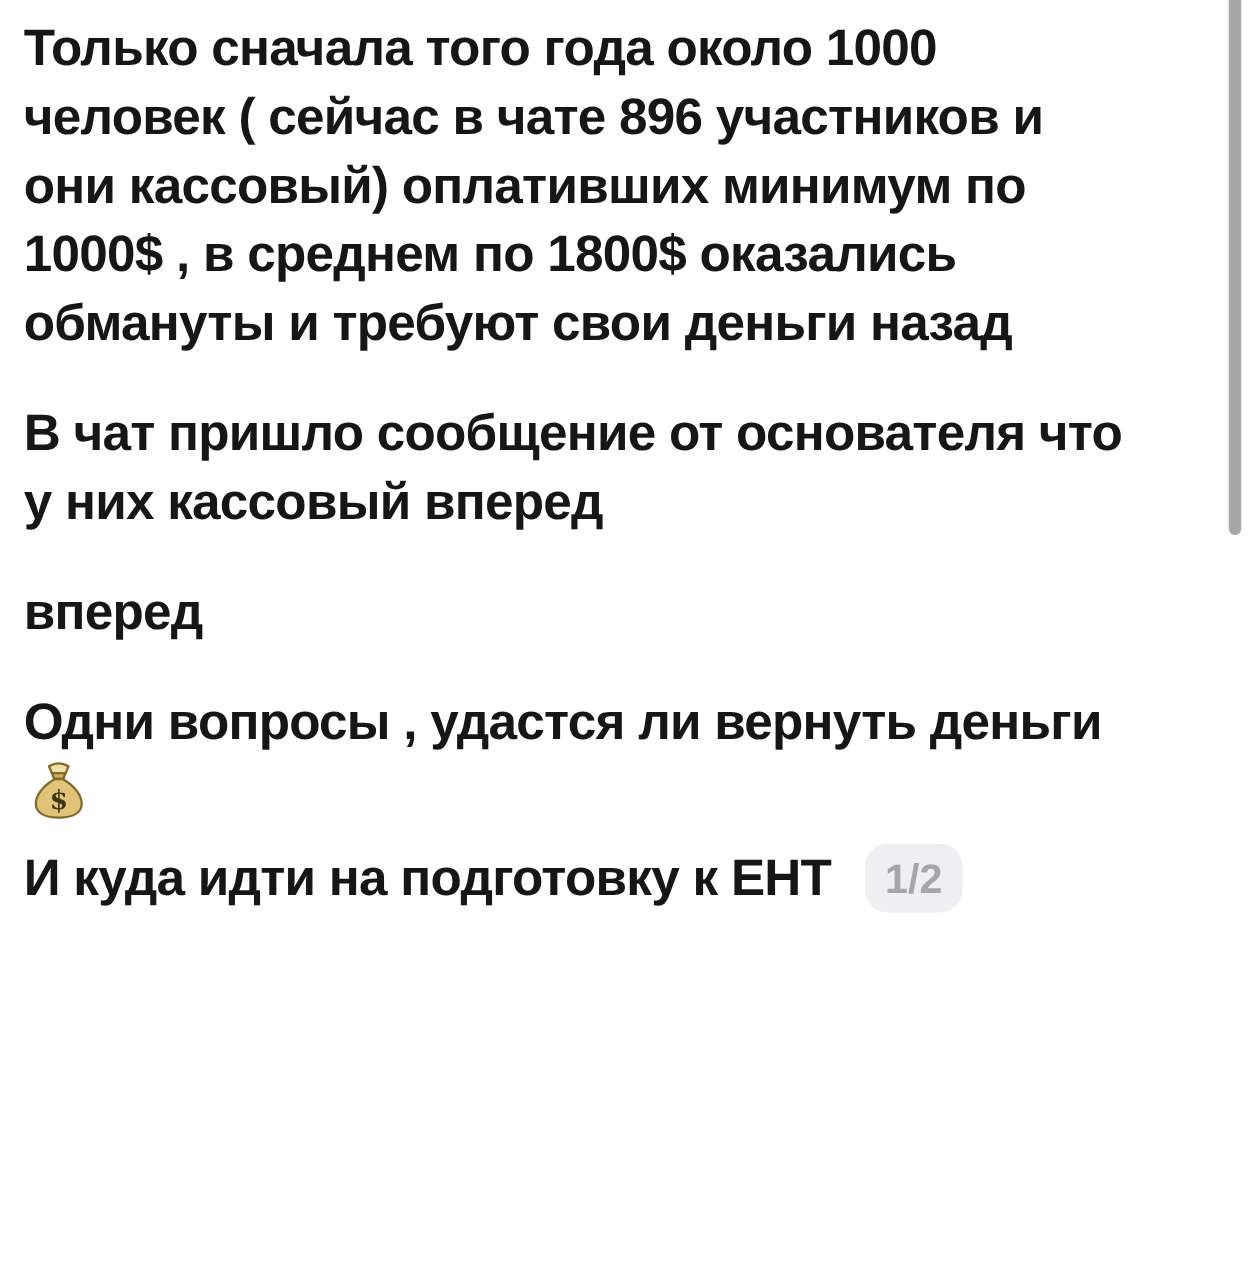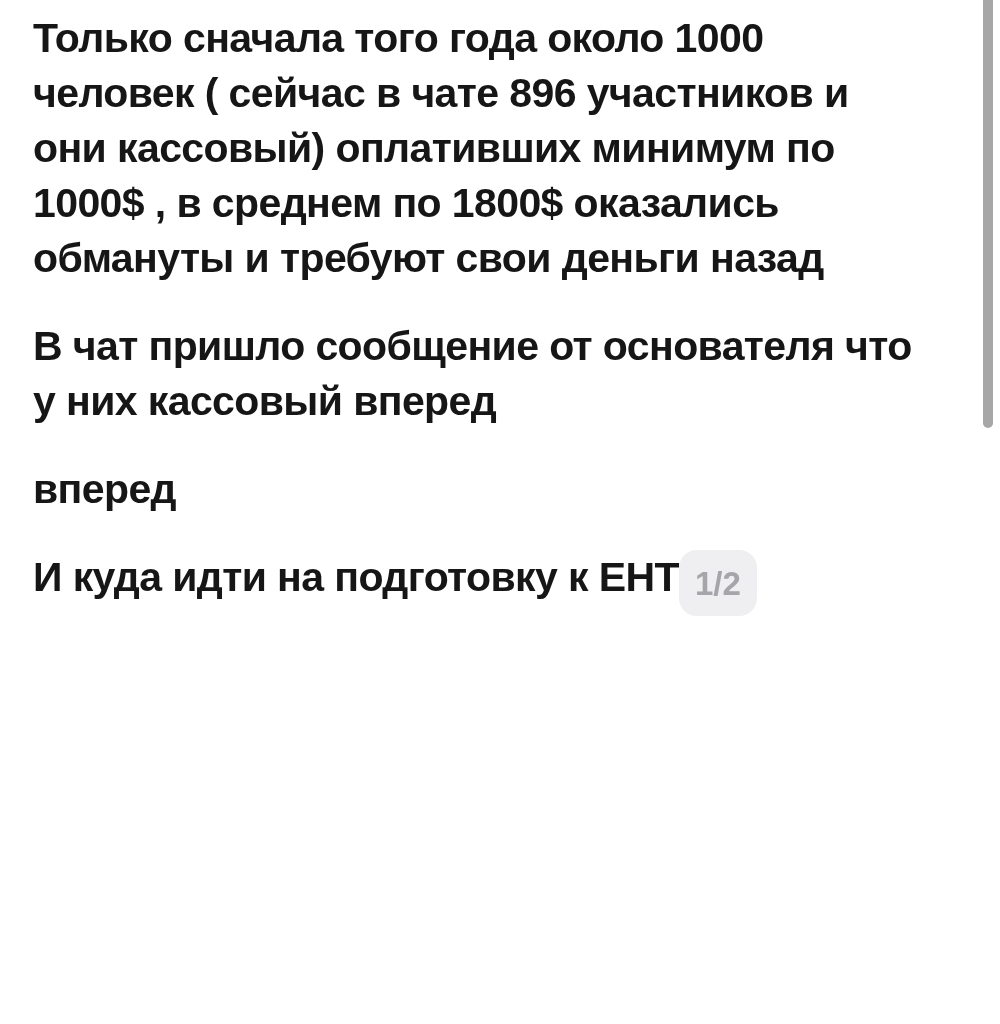--- a/index.html
+++ b/index.html
@@ -13,21 +13,21 @@
     font-family: "Liberation Sans", sans-serif;
     overflow: hidden;
     position: relative;
   }
   .screen {
     position: absolute;
     inset: 0;
   }
   .content {
     position: absolute;
-    left: 33px;
+    left: 19px;
     top: 11px;
     width: 935px;
     color: #161616;
     font-size: 41px;
     font-weight: 700;
     line-height: 55px;
     letter-spacing: -0.6px;
   }
   .para { margin: 0; }
   .after-lg { margin-bottom: 33px; }
@@ -50,22 +50,23 @@
     display: block;
   }
   .last-line {
     display: flex;
     align-items: flex-start;
   }
   .badge {
     display: inline-flex;
     align-items: center;
     justify-content: center;
+    margin-left: 27px;
     min-width: 78px;
-    height: 66px;
+    height: 55px;
     border-radius: 18px;
     background: #efeef0;
     color: #a5a5aa;
     font-size: 33px;
     font-weight: 700;
     letter-spacing: 0;
     box-sizing: border-box;
   }
   .scrollbar-thumb {
     position: absolute;
@@ -96,20 +97,31 @@
       <div class="line">В чат пришло сообщение от основателя что</div>
       <div class="line">у них кассовый вперед</div>
     </div>
 
 
     <div class="para after-lg">
       <div class="line">вперед</div>
     </div>
 
 
+    <div class="para after-md">
+      <div class="line">Одни вопросы , удастся ли вернуть деньги</div>
+      <div class="emoji-line">
+        <svg viewBox="0 0 64 64" aria-hidden="true">
+          <path d="M22 9 Q32 3 42 9 L39 16 L25 16 Z" fill="#efe0a8" stroke="#82692e" stroke-width="2.4" stroke-linejoin="round"></path>
+          <path d="M25 16 L39 16 L36.5 22 L27.5 22 Z" fill="#cfae57" stroke="#82692e" stroke-width="2.4" stroke-linejoin="round"></path>
+          <path d="M28 22 C14 30 8.5 40 8.5 47 C8.5 57.5 19 61.5 32 61.5 C45 61.5 55.5 57.5 55.5 47 C55.5 40 50 30 36 22 Z" fill="#e0c378" stroke="#82692e" stroke-width="2.4" stroke-linejoin="round"></path>
+          <text x="32" y="53" text-anchor="middle" font-family="'DejaVu Serif', serif" font-size="27" font-weight="bold" fill="#3c3416">$</text>
+        </svg>
+      </div>
+    </div>
 
     <div class="para last-line">
       <div class="line">И куда идти на подготовку к ЕНТ</div>
       <div class="badge">1/2</div>
     </div>
 
   </div>
 
   <div class="scrollbar-thumb"></div>
 

